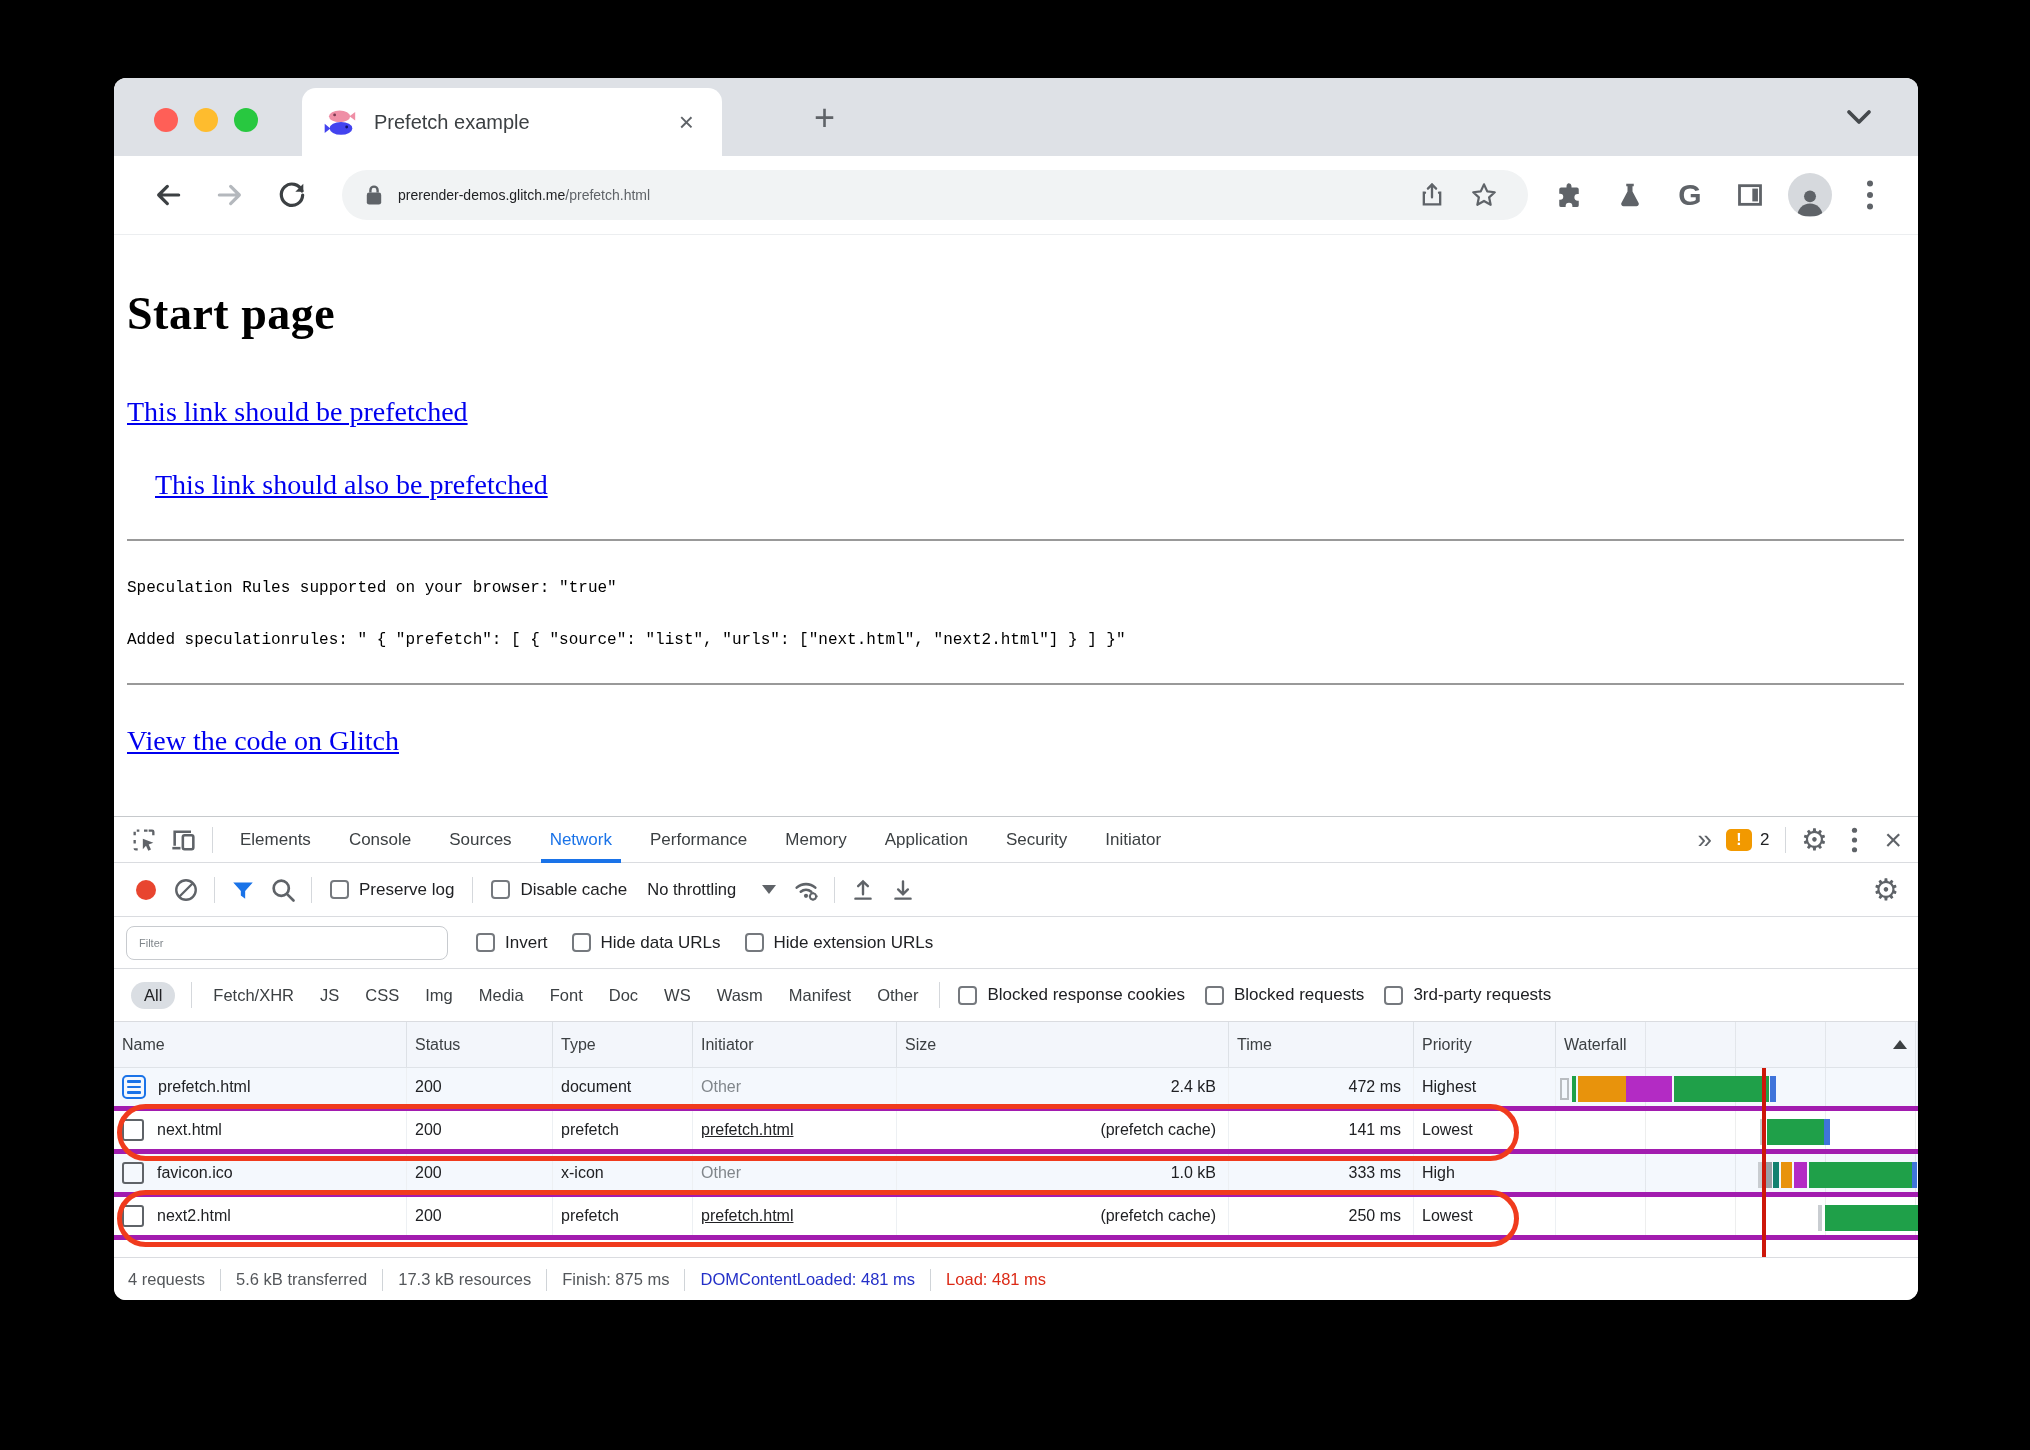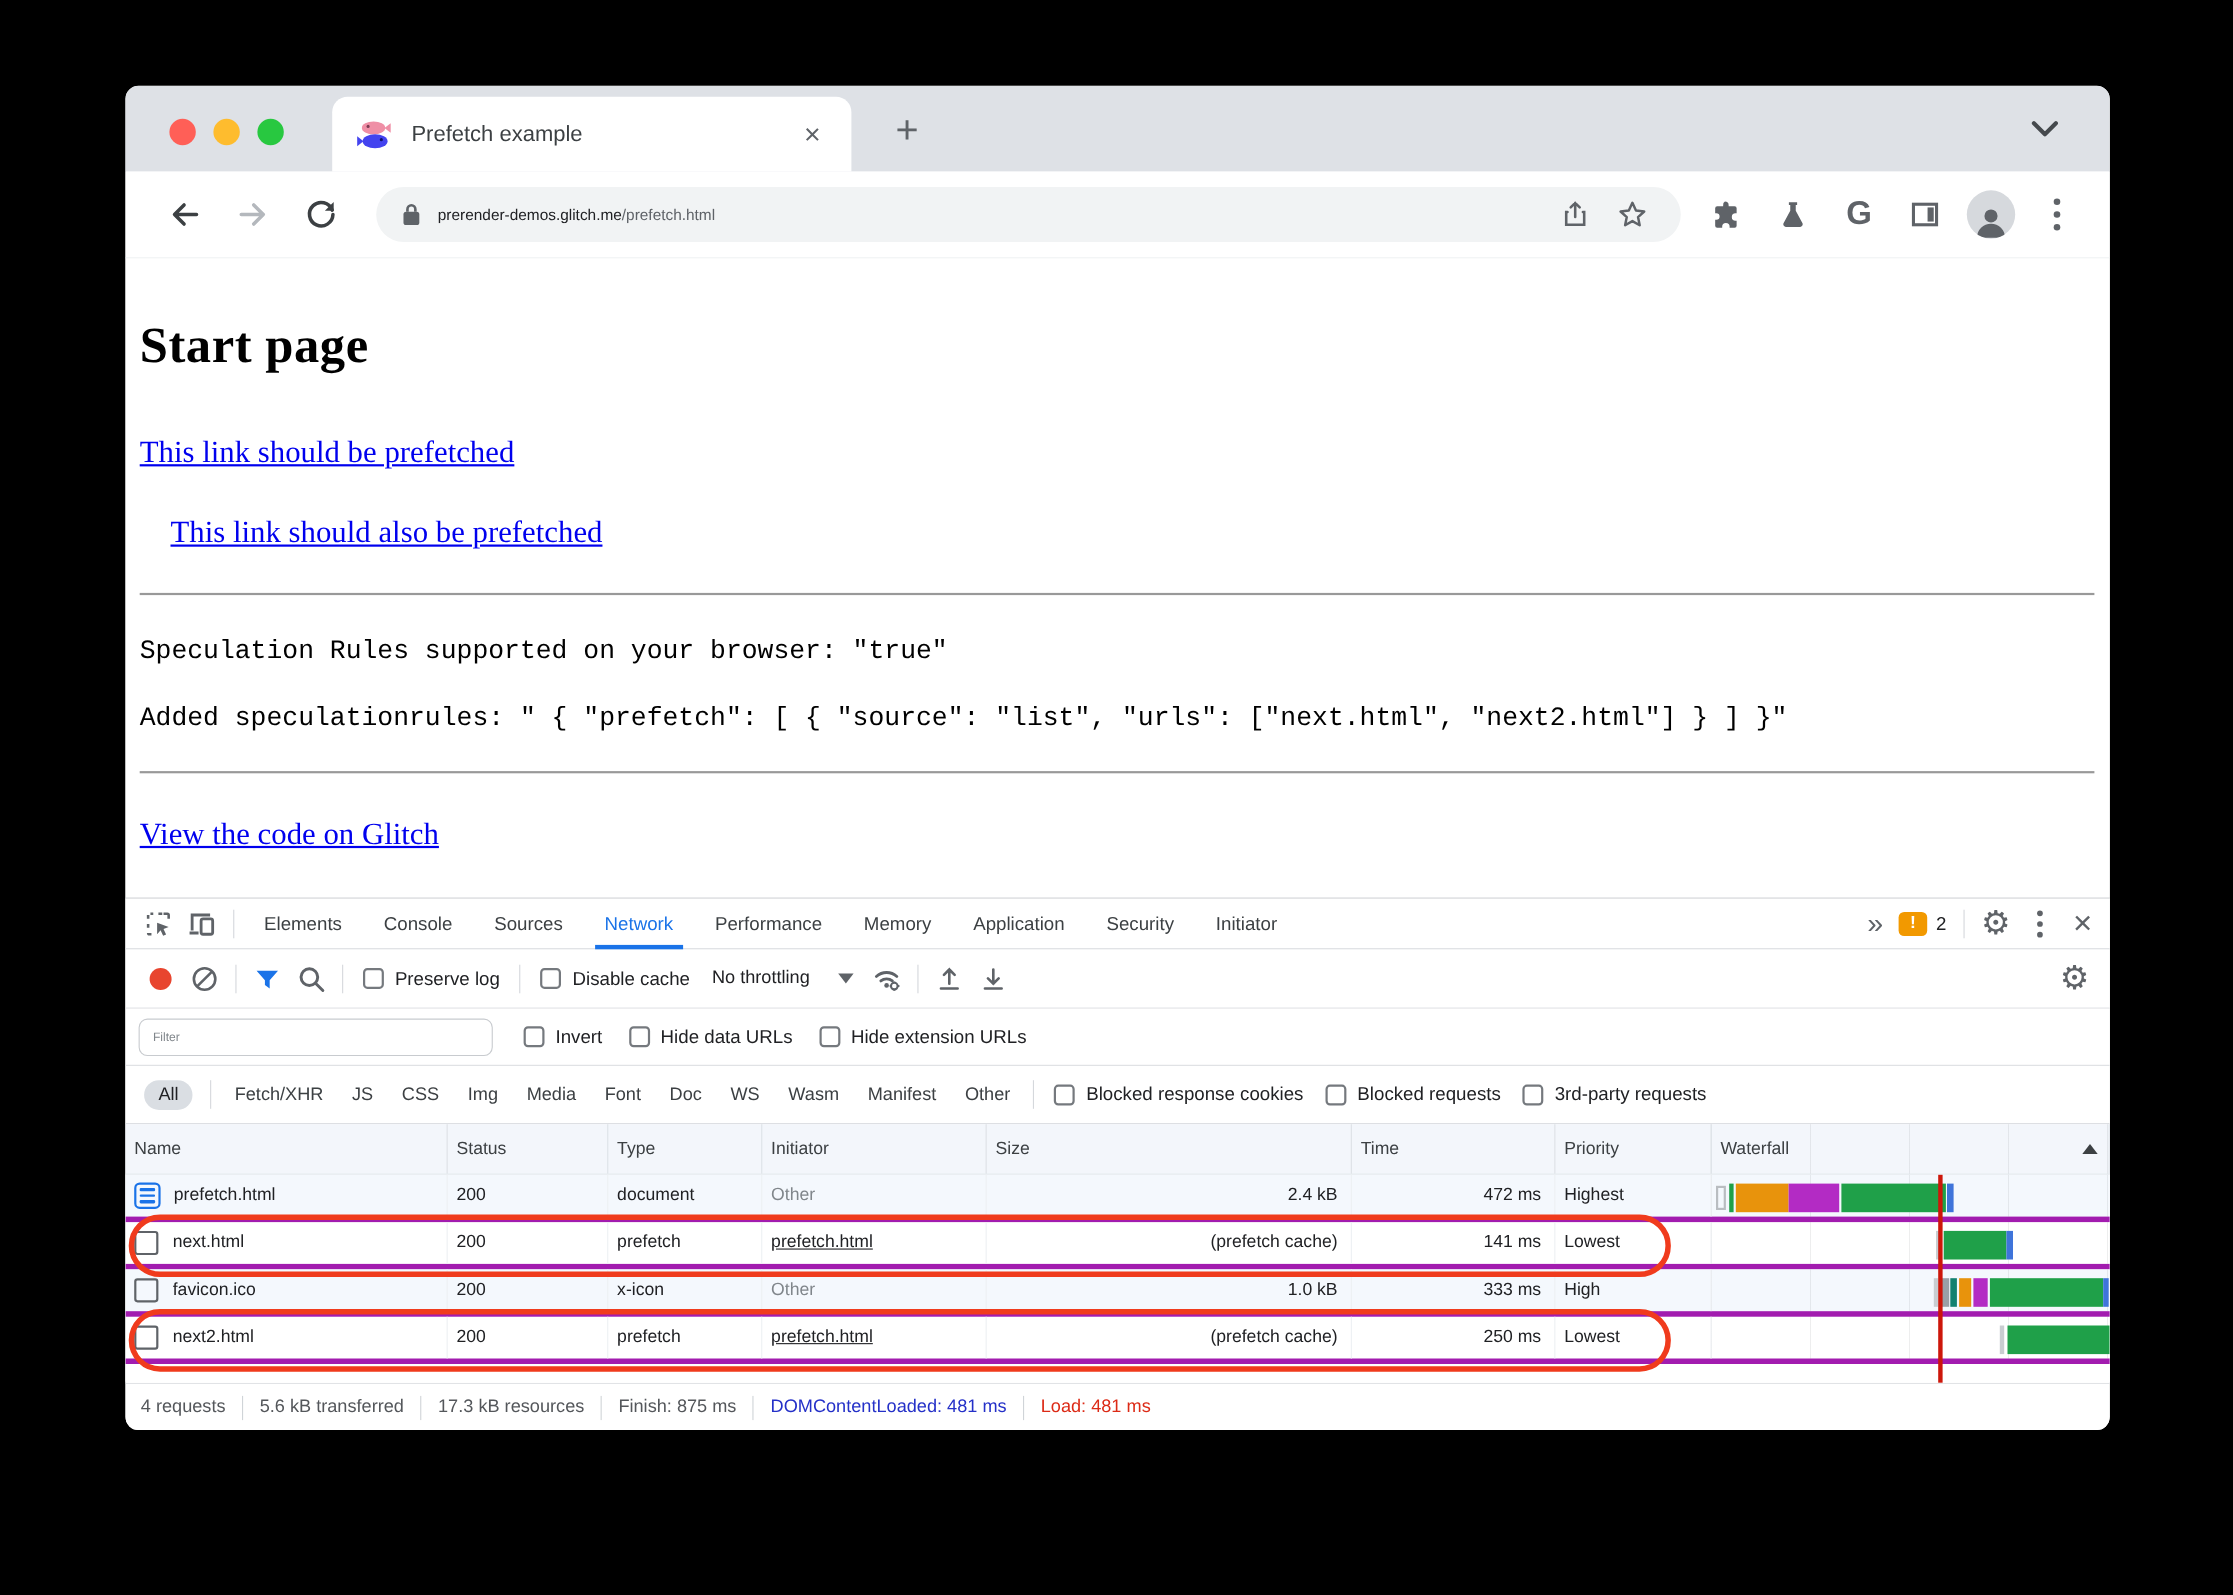--- a/index.html
+++ b/index.html
@@ -7,21 +7,21 @@
   .stage { position:relative; width:2030px; height:1450px; background:#000; overflow:hidden;
            font-family:"Liberation Sans", sans-serif; }
   .window { position:absolute; left:114px; top:78px; width:1804px; height:1222px;
             border-radius:12px; overflow:hidden; background:#fff; box-shadow:0 8px 40px rgba(0,0,0,.55); }
 
   
   .tabstrip { position:relative; height:78px; background:#dee1e6; }
   .lights { position:absolute; left:40px; top:30px; display:flex; gap:16px; }
   .light { width:24px; height:24px; border-radius:50%; }
   .light.red { background:#ff5f57; } .light.yellow { background:#febc2e; } .light.green { background:#28c840; }
-  .tab { position:absolute; left:188px; top:10px; width:472px; height:68px; background:#fff;
+  .tab { position:absolute; left:188px; top:10px; width:420px; height:68px; background:#fff;
          border-radius:14px 14px 0 0; display:flex; align-items:center; padding:0 22px; }
   .tab-favicon { width:34px; height:34px; margin-right:16px; flex:0 0 auto; }
   .tab-title { font-size:20px; color:#3c4043; flex:1; white-space:nowrap; overflow:hidden; }
   .tab-close { font-size:26px; color:#5f6368; cursor:default; padding:0 6px; }
   .newtab-btn { position:absolute; left:700px; top:22px; font-size:36px; font-weight:300; color:#5f6368; line-height:36px; }
   .tabsearch { position:absolute; right:44px; top:28px; }
 
   
   .toolbar { position:relative; height:79px; background:#fff; display:flex; align-items:center;
              padding:0 22px 0 28px; border-bottom:1px solid #eceef0; }
@@ -38,21 +38,21 @@
 
   
   .content { position:relative; height:581px; background:#fff; padding:0 14px 0 13px; overflow:hidden; }
   .content h1 { font-family:"Liberation Serif", serif; font-size:46px; font-weight:bold; color:#000;
                 margin:52px 0 0 0; letter-spacing:.5px; }
   .plink { display:block; font-family:"Liberation Serif", serif; font-size:28px; color:#0000ee;
            text-decoration:underline; width:fit-content; }
   .plink.l1 { margin-top:56px; } .plink.l2 { margin-top:41px;margin-left:28px; } .plink.l3 { margin-top:40px; }
   .content hr { border:none; border-top:2px solid #999; margin:0; }
   .hr1 { margin-top:38px !important; } .hr2 { margin-top:34px !important; }
-  .mono { font-family:"Liberation Mono", monospace; font-size:24px; color:#000; white-space:pre; }
+  .mono { font-family:"Liberation Mono", monospace; font-size:16px; color:#000; white-space:pre; }
   .mono.m1 { margin-top:38px; } .mono.m2 { margin-top:34px; }
 
   
   .devtools { position:relative; height:440px; background:#fff; border-top:1px solid #c6c9cc;
               color:#3c4043; font-size:16px; }
   .dt-bar { display:flex; align-items:center; border-bottom:1px solid #dadce0; background:#fff; }
   .dt-tabbar { height:46px; padding:0 6px 0 10px; position:relative; }
   .dt-icobtn { display:flex; align-items:center; justify-content:center; width:40px; height:40px; flex:0 0 auto; }
   .vsep { width:1px; height:26px; background:#d5d8dc; margin:0 8px; flex:0 0 auto; }
   .dt-tab { padding:0 19px; height:46px; display:flex; align-items:center; font-size:17px; color:#3c4043;

